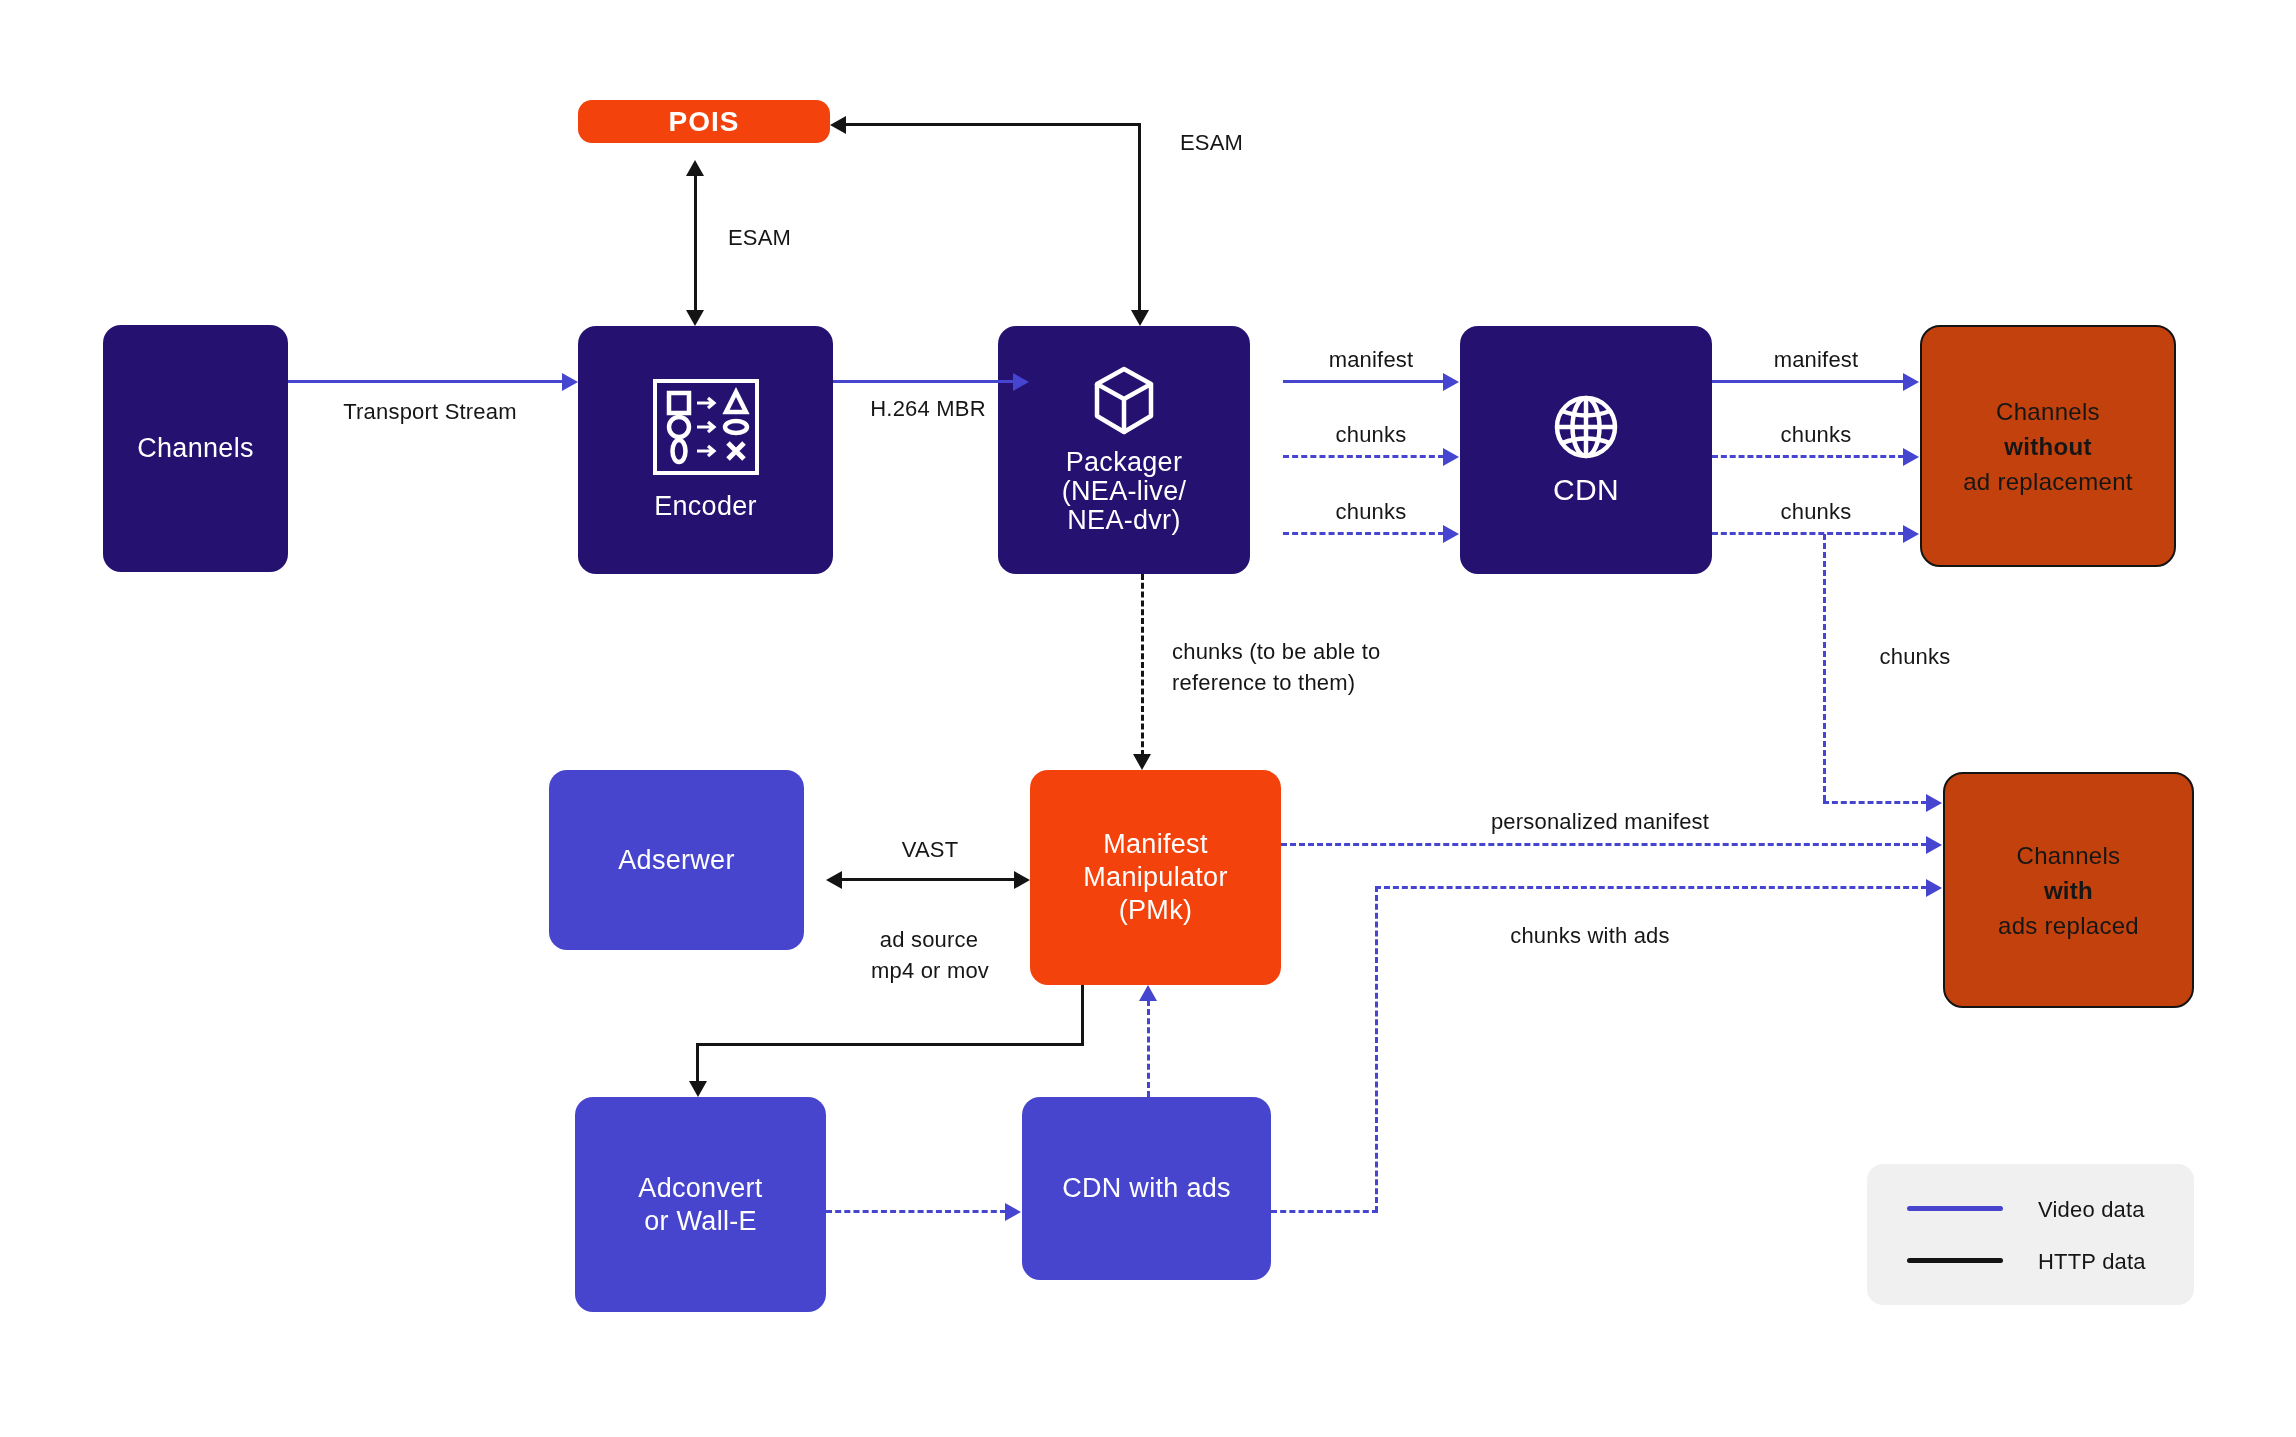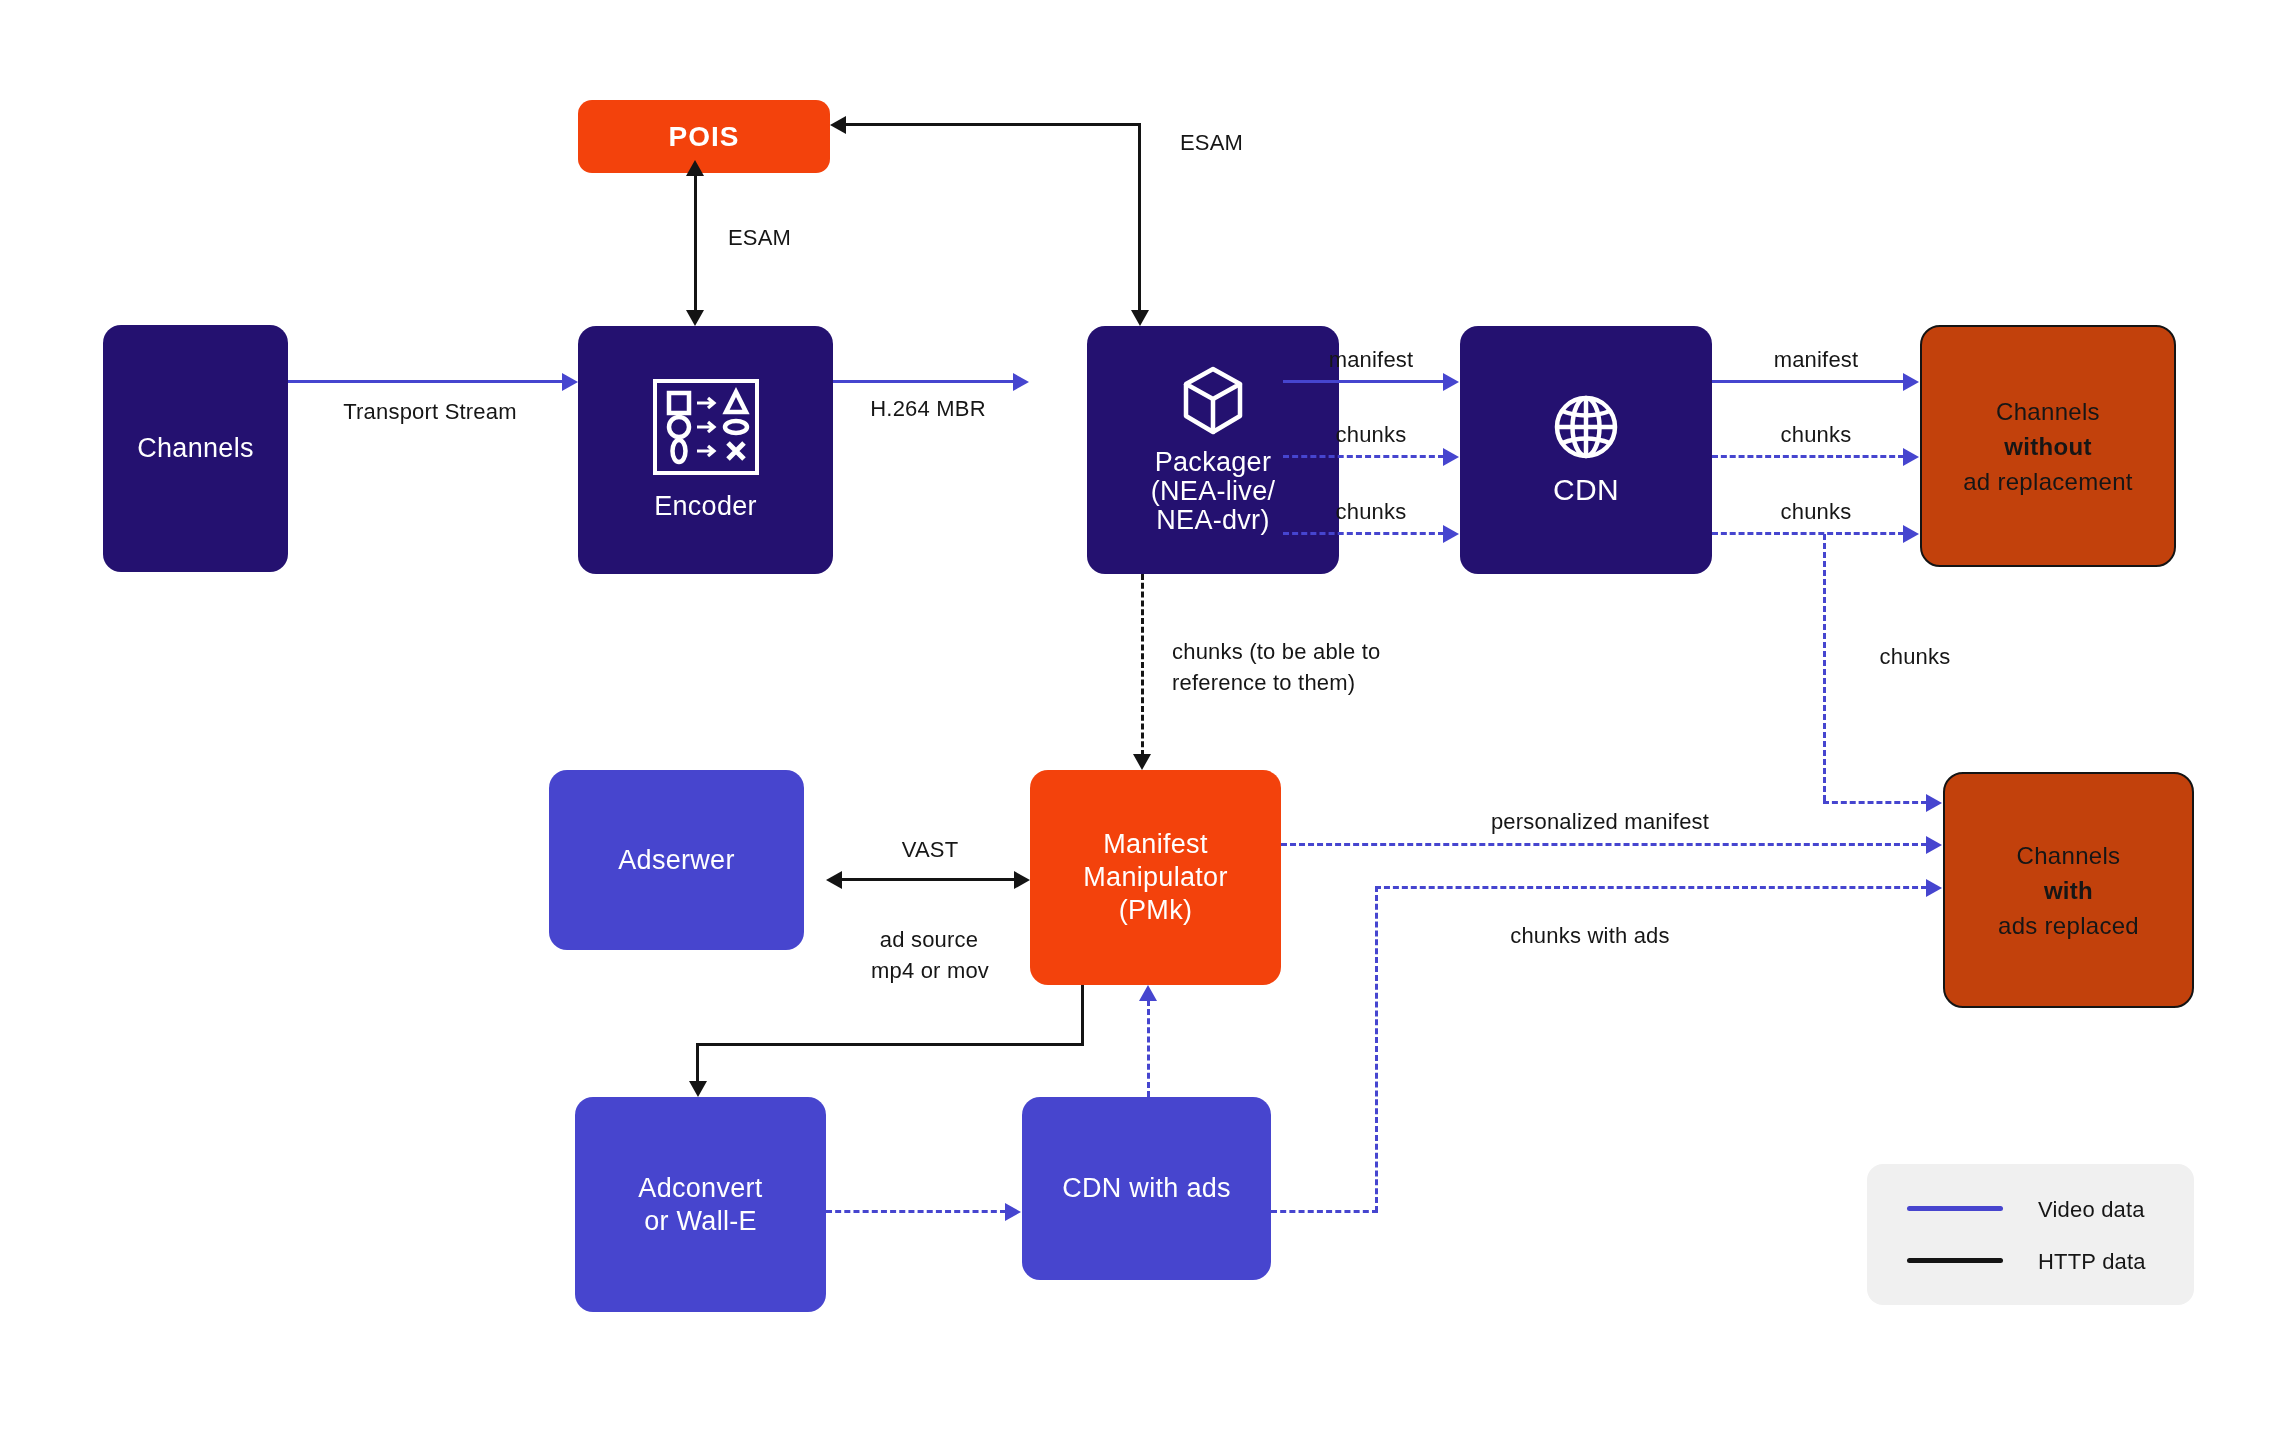--- a/index.html
+++ b/index.html
@@ -56,41 +56,41 @@
 </style>
 </head>
 <body>
 
 <div class="canvas">
 
   <div class="node navy" style="left:103px;top:325px;width:185px;height:247px;">
     <span>Channels</span>
   </div>
 
-  <div class="node orange pois" style="left:578px;top:100px;width:252px;height:73px;align-items:center;">
+  <div class="node orange pois" style="left:578px;top:100px;width:252px;height:43px;align-items:center;">
     <span>POIS</span>
   </div>
 
   <div class="node navy" style="left:578px;top:326px;width:255px;height:248px;">
     <svg class="icon" width="106" height="96" viewBox="0 0 106 96" fill="none" stroke="#ffffff" stroke-width="4" style="margin-bottom:16px;">
       <rect x="2" y="2" width="102" height="92"></rect>
       <rect x="16" y="14" width="20" height="20" stroke-width="4.5"></rect>
       <path d="M44 24 H60 M55 19 L61 24 L55 29" stroke-width="3.2"></path>
       <path d="M83 13 L93 33 H73 Z" stroke-width="4.5"></path>
       <circle cx="26" cy="48" r="10" stroke-width="4.5"></circle>
       <path d="M44 48 H60 M55 43 L61 48 L55 53" stroke-width="3.2"></path>
       <ellipse cx="83" cy="48" rx="11" ry="6" stroke-width="4.5"></ellipse>
       <ellipse cx="26" cy="72" rx="6.5" ry="11" stroke-width="4.5"></ellipse>
       <path d="M44 72 H60 M55 67 L61 72 L55 77" stroke-width="3.2"></path>
       <path d="M75 64 L91 80 M91 64 L75 80" stroke-width="5"></path>
     </svg>
     <span>Encoder</span>
   </div>
 
-  <div class="node navy" style="left:1087px;top:326px;width:252px;height:248px;">
+  <div class="node navy" style="left:998px;top:326px;width:252px;height:248px;">
     <svg class="icon" width="64" height="70" viewBox="0 0 64 70" fill="none" stroke="#ffffff" stroke-width="4.5" stroke-linejoin="round" style="margin-bottom:12px;">
       <path d="M32 3 L59 18 L32 33 L5 18 Z"></path>
       <path d="M5 18 V50 L32 66 V33"></path>
       <path d="M59 18 V50 L32 66"></path>
     </svg>
     <div class="ml">
       <div>Packager</div>
       <div>(NEA-live/</div>
       <div>NEA-dvr)</div>
     </div>

